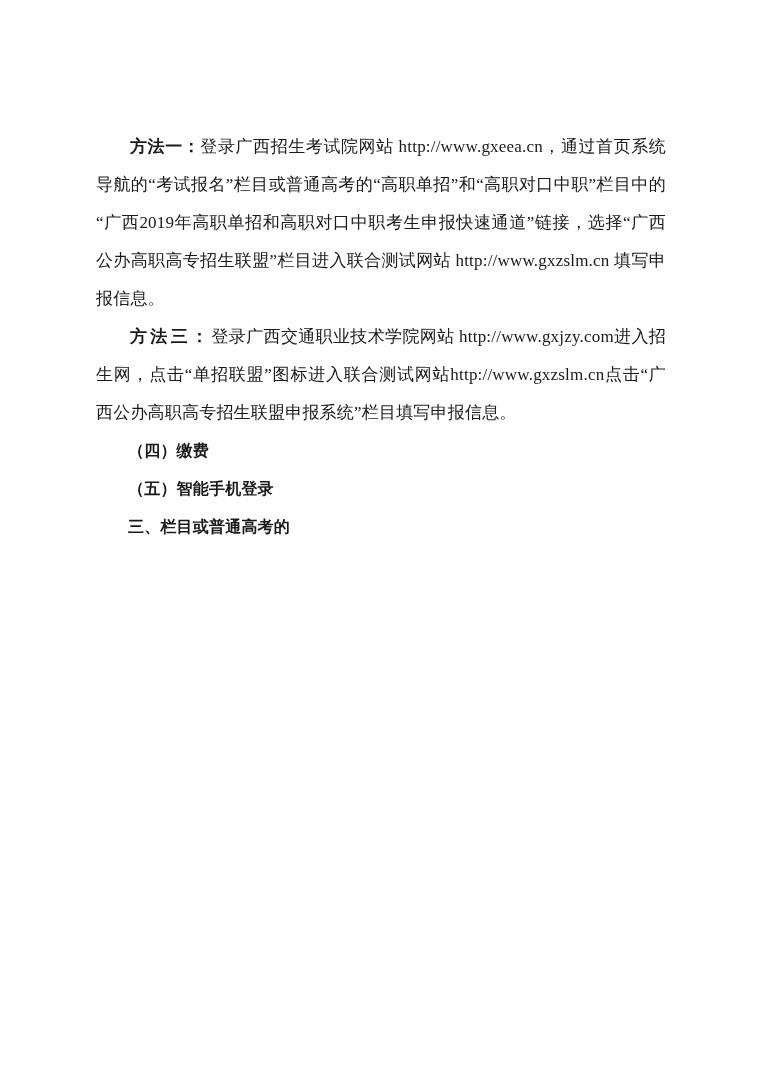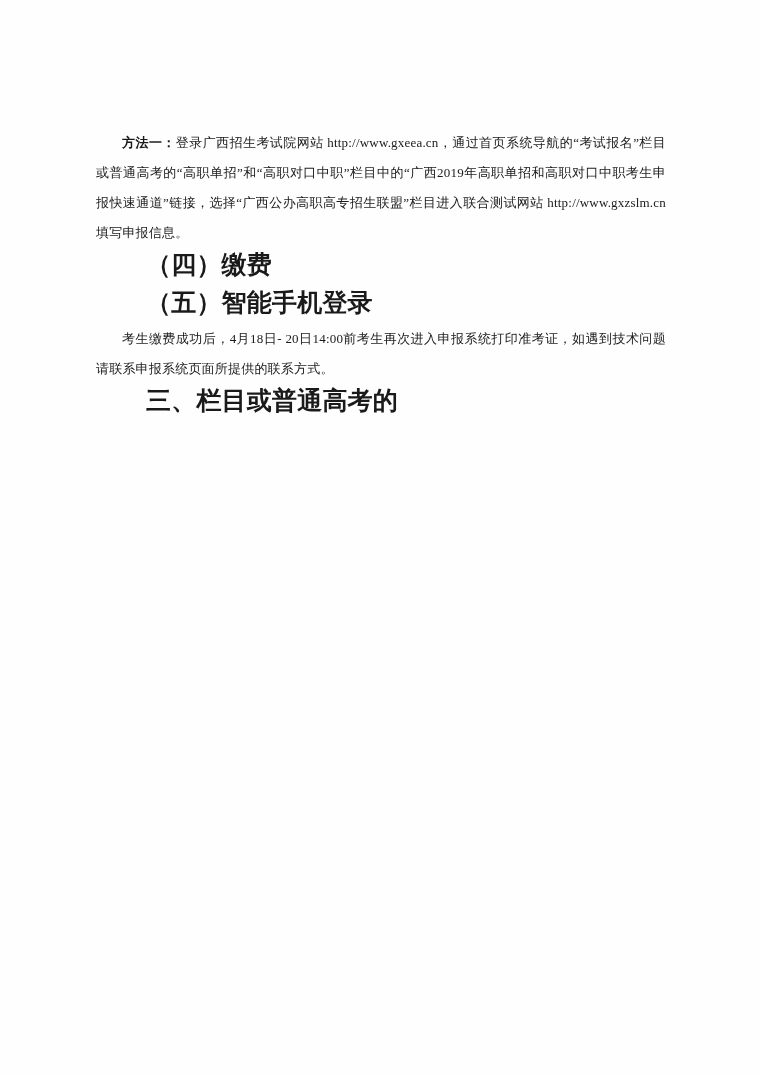--- a/index.html
+++ b/index.html
@@ -24,65 +24,64 @@
     background: #fefefe;
   }
   .content {
     position: absolute;
     left: 96px;
     top: 128px;
     width: 570px;
   }
   p {
     margin: 0 0 0 0;
-    font-size: 13px;
-    line-height: 30px;
+    font-size: 17px;
+    line-height: 38px;
     text-align: justify;
     text-justify: inter-ideograph;
     letter-spacing: 0.2px;
   }
   .indent {
     text-indent: 2em;
   }
   .para {
     margin-bottom: 0px;
   }
   .bold {
     font-weight: bold;
   }
   .heading {
     font-weight: bold;
-    font-size: 25px;
+    font-size: 16px;
     line-height: 38px;
     text-indent: 2em;
-    font-family: Liberation Mono, monospace;
   }
   .wide-spaced {
     letter-spacing: 3.2px;
   }
   .sans-bold {
     font-family: "Liberation Sans", sans-serif;
     font-weight: bold;
     letter-spacing: 0;
   }
 </style>
 </head>
 <body>
 
 <div class="page">
   <div class="content">
 
     <p class="para indent"><span class="bold">方法一：</span><span>登录广西招生考试院网站 http://www.gxeea.cn，通过首页系统导航的“考试报名”栏目或普通高考的“高职单招”和“高职对口中职”栏目中的“广西2019年高职单招和高职对口中职考生申报快速通道”链接，选择“广西公办高职高专招生联盟”栏目进入联合测试网站 http://www.gxzslm.cn 填写申报信息。</span></p>
 
 
+    <p class="para indent"><span class="bold wide-spaced">方法三：</span><span>登录广西交通职业技术学院网站 http://www.gxjzy.com进入招生网，点击“单招联盟”图标进入联合测试网站http://www.gxzslm.cn点击“广西公办高职高专招生联盟申报系统”栏目填写申报信息。</span></p>
 
     <p class="heading">（四）缴费</p>
 
 
     <p class="heading">（五）智能手机登录</p>
 
-    <p class="para indent">考生缴费成功后，4月18日- 20日14:00前考生再次进入申报系统打印准考证，如遇到技术问题请联系申报系统页面所提供的联系方式。</p>
 
     <p class="heading">三、栏目或普通高考的</p>
 
 
   </div>
 </div>
 
 </body></html>

